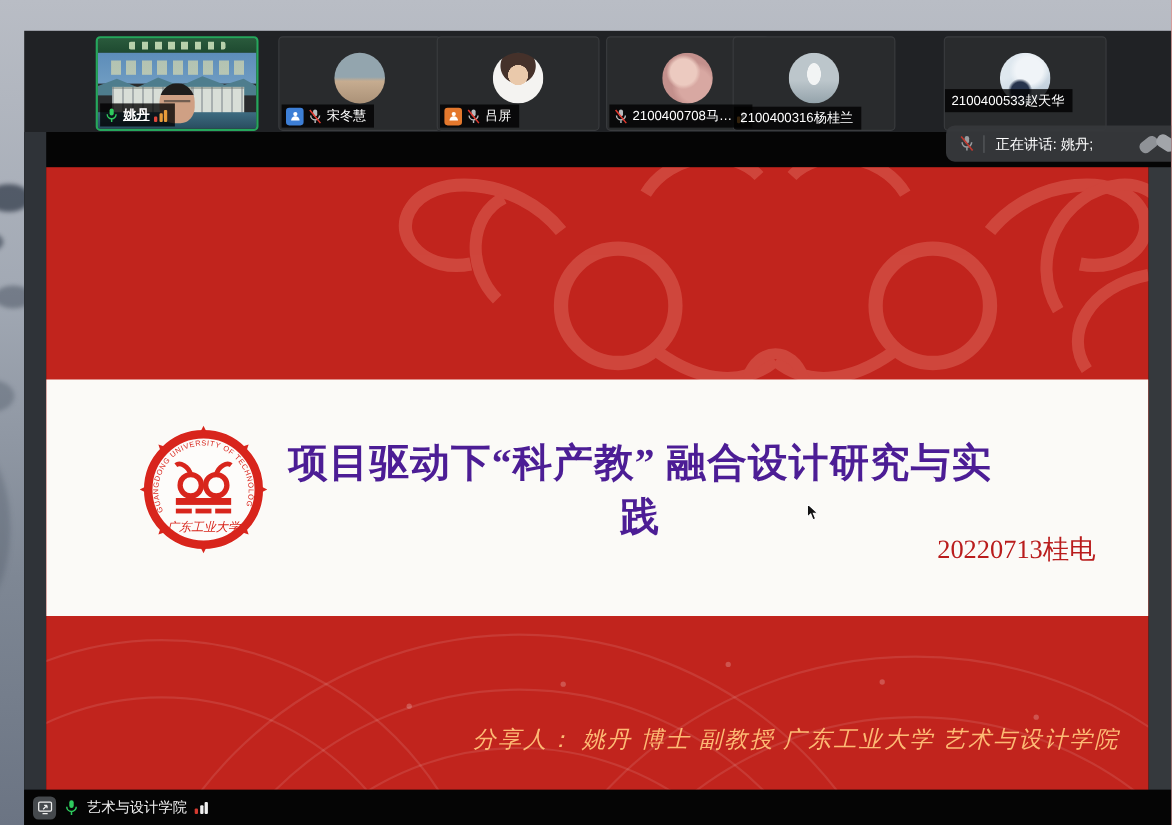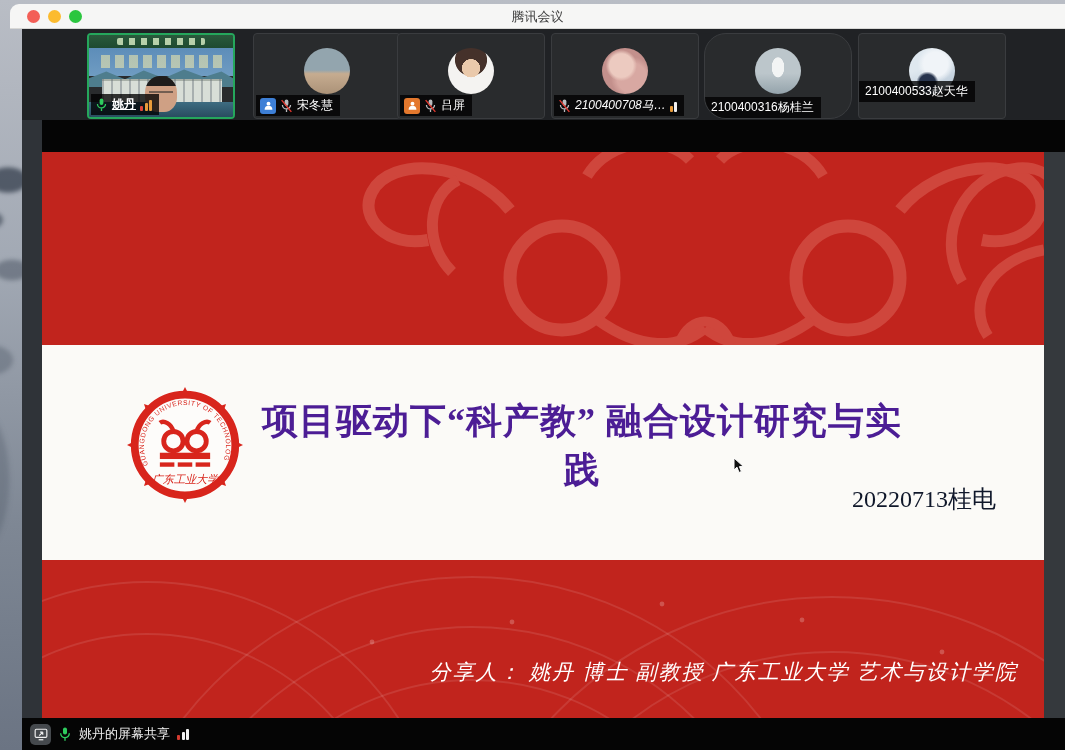--- a/index.html
+++ b/index.html
@@ -80,45 +80,39 @@
   .reaction{position:absolute;right:-6px;top:2px;width:40px;height:30px;z-index:31;}
 
   
   .slide{position:absolute;left:20px;top:32px;width:1002px;height:566px;background:#c1241d;overflow:hidden;}
   .pattern{position:absolute;inset:0;}
   .band{position:absolute;left:0;top:193px;width:100%;height:215px;background:#fbfaf7;}
   .slide-title{position:absolute;left:210px;top:52px;width:660px;text-align:center;color:#4c1d95;
     font-family:"Liberation Serif","DejaVu Serif",serif;}
   .slide-title .l1{font-size:36px;font-weight:600;letter-spacing:1px;}
   .slide-title .l2{font-size:34px;font-weight:600;margin-top:6px;letter-spacing:1px;}
-  .date-note{position:absolute;right:48px;top:138px;font-size:24px;color:#0f172a;
+  .date-note{position:absolute;right:48px;top:138px;font-size:24px;color:#b91c1c;
     font-family:"Liberation Serif","DejaVu Serif",serif;}
   .logo{position:absolute;left:85px;top:40px;width:116px;height:120px;}
-  .presenter{position:absolute;right:26px;bottom:32px;font-size:21px;letter-spacing:2px;color:#ffffff;
+  .presenter{position:absolute;right:26px;bottom:32px;font-size:21px;letter-spacing:2px;color:#fdba74;
     font-family:"Liberation Serif","DejaVu Serif",serif;font-style:italic;}
 
   
   .sharebar{position:absolute;left:22px;right:0;bottom:0;height:32px;background:#050505;z-index:6;
     display:flex;align-items:center;gap:7px;padding-left:8px;color:#efefef;font-size:13px;}
   .share-iconbox{width:21px;height:21px;background:#45494d;border-radius:5px;display:flex;
     align-items:center;justify-content:center;}
 
   .cursor{position:absolute;left:733px;top:458px;z-index:40;}
 </style>
 </head>
 <body>
 
 <div class="screen">
 
-  <div class="titlebar">
-    <span class="traffic tl-close"></span>
-    <span class="traffic tl-min"></span>
-    <span class="traffic tl-zoom"></span>
-    <div class="win-title">腾讯会议</div>
-  </div>
 
   <div class="videorow">
 
     <div class="tile active" style="left:65px;">
       <div class="t1video">
         <div class="v-banner">
             <div class="v-logos"></div>
           </div>
         <div class="v-sky"></div>
         <div class="v-text"></div>
@@ -173,52 +167,68 @@
         <svg width="13" height="14" viewBox="0 0 24 26">
           <rect x="8.5" y="1" width="7" height="12" rx="3.5" fill="#b9bcbf"></rect>
           <path d="M4.5 11a7.5 7.5 0 0 0 15 0" stroke="#b9bcbf" stroke-width="2.4" fill="none"></path>
           <line x1="12" y1="19" x2="12" y2="24" stroke="#b9bcbf" stroke-width="2.4"></line>
           <line x1="3" y1="2" x2="21" y2="24" stroke="#e3392f" stroke-width="2.6"></line>
         </svg>
         <span>吕屏</span>
       </div>
     </div>
 
-    <div class="tile" style="left:529px;font-style:italic;">
+    <div class="tile" style="left:529px;">
       <div class="avatar av4"></div>
       <div class="chip">
         <svg width="13" height="14" viewBox="0 0 24 26">
           <rect x="8.5" y="1" width="7" height="12" rx="3.5" fill="#b9bcbf"></rect>
           <path d="M4.5 11a7.5 7.5 0 0 0 15 0" stroke="#b9bcbf" stroke-width="2.4" fill="none"></path>
           <line x1="12" y1="19" x2="12" y2="24" stroke="#b9bcbf" stroke-width="2.4"></line>
           <line x1="3" y1="2" x2="21" y2="24" stroke="#e3392f" stroke-width="2.6"></line>
         </svg>
         <span>2100400708马…</span>
         <span class="bars">
           <i style="height:6px;background:#e89b3a"></i>
             <i style="height:10px;background:#f0f0f0"></i>
         </span>
       </div>
     </div>
 
-    <div class="tile" style="left:682px;border-radius:22px;">
+    <div class="tile" style="left:644px;">
       <div class="avatar av5"></div>
       <div class="chip" style="left:0;bottom:0;padding-left:6px;">
         <span>2100400316杨桂兰</span>
       </div>
     </div>
 
     <div class="tile" style="left:836px;">
       <div class="avatar av6"></div>
       <div class="chip" style="left:0;bottom:16px;padding-left:6px;text-align:right;">
         <span>2100400533赵天华</span>
       </div>
     </div>
   </div>
 
+  <div class="speakbar">
+    <span style="margin-left:12px;display:inline-flex;">
+      <svg width="14" height="15" viewBox="0 0 24 26">
+        <rect x="8.5" y="1" width="7" height="12" rx="3.5" fill="#9a9da0"></rect>
+        <path d="M4.5 11a7.5 7.5 0 0 0 15 0" stroke="#9a9da0" stroke-width="2.4" fill="none"></path>
+        <line x1="12" y1="19" x2="12" y2="24" stroke="#9a9da0" stroke-width="2.4"></line>
+        <line x1="3" y1="2" x2="21" y2="24" stroke="#c0392f" stroke-width="2.6"></line>
+      </svg>
+    </span>
+    <span class="divider"></span>
+    <span>正在讲话: 姚丹;</span>
+    <svg class="reaction" viewBox="0 0 40 30">
+      <rect x="4" y="10" width="18" height="11" rx="5" fill="#8f9297" transform="rotate(-38 13 15)"></rect>
+      <rect x="20" y="8" width="18" height="12" rx="5" fill="#a2a5aa" transform="rotate(32 29 14)"></rect>
+    </svg>
+  </div>
 
   <div class="stage">
     <div class="gutter-l"></div>
     <div class="gutter-r"></div>
 
     <div class="slide">
 
       <svg class="pattern" viewBox="0 0 1002 566">
         <g stroke="#d14a40" fill="none" opacity="0.9">
           <circle cx="520" cy="126" r="52" stroke-width="13"></circle>
@@ -306,21 +316,21 @@
         <line x1="8" y1="20" x2="16" y2="20" stroke="#f0f0f0" stroke-width="2"></line>
       </svg>
     </span>
     <span style="display:inline-flex;">
       <svg width="14" height="15" viewBox="0 0 24 26">
         <rect x="8.5" y="1" width="7" height="12" rx="3.5" fill="#2ecc5e"></rect>
         <path d="M4.5 11a7.5 7.5 0 0 0 15 0" stroke="#2ecc5e" stroke-width="2.4" fill="none"></path>
         <line x1="12" y1="19" x2="12" y2="24" stroke="#2ecc5e" stroke-width="2.4"></line>
       </svg>
     </span>
-    <span>姚丹的屏幕共享</span>
+    <span>艺术与设计学院</span>
     <span class="bars">
       <i style="height:5px;background:#d43b30"></i>
         <i style="height:8px;background:#f2f2f2"></i>
         <i style="height:11px;background:#f2f2f2"></i>
     </span>
   </div>
 
   <svg class="cursor" width="14" height="16" viewBox="0 0 14 16">
     <polygon points="1,0 1,12 4,9.2 6,14.5 8.4,13.5 6.4,8.6 10.5,8.6" fill="#111" stroke="#fff" stroke-width="1"></polygon>
   </svg>

